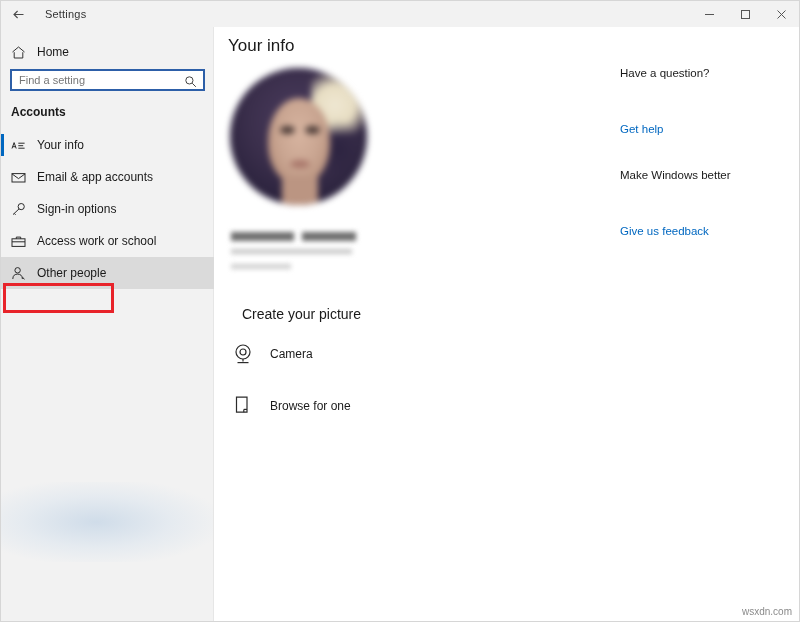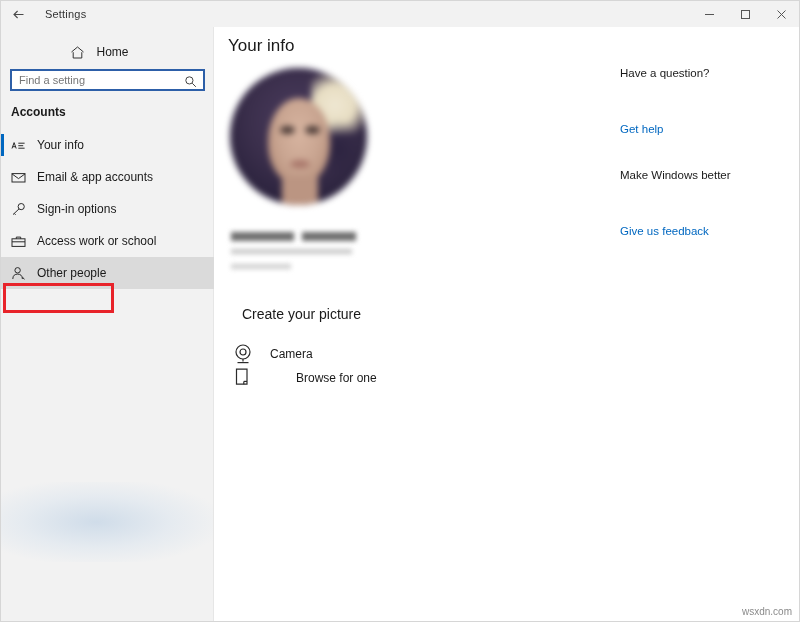--- a/index.html
+++ b/index.html
@@ -74,21 +74,21 @@
     position: absolute;
     left: 0; top: 455px;
     width: 212px; height: 80px;
     background: radial-gradient(ellipse at 45% 50%, rgba(196,213,230,.75) 0%, rgba(214,226,238,.45) 45%, rgba(242,242,242,0) 78%);
     pointer-events: none;
   }
   .home-row {
     position: absolute;
     left: 0; top: 10px;
     width: 187px; height: 30px;
-    display: flex; align-items: center; justify-content: center;
+    display: flex; align-items: center;
   }
   .home-row .ico {
     width: 34px;
     display: flex; justify-content: center; align-items: center;
     color: #333;
   }
   .home-row .lbl {
     font-size: 12px; color: #1a1a1a;
     margin-left: 2px;
   }
@@ -234,21 +234,21 @@
     color: #1a1a1a;
   }
   .action-row {
     position: absolute;
     left: 13px;
     display: flex;
     align-items: center;
     height: 30px;
   }
   #row-camera { top: 312px; }
-  #row-browse { top: 336px; gap: 26px; }
+  #row-browse { top: 364px; }
   .action-row .ico {
     width: 30px;
     display: flex; align-items: center; justify-content: center;
     color: #2b2b2b;
   }
   .action-row .lbl {
     font-size: 12px;
     color: #1a1a1a;
     margin-left: 12px;
   }

